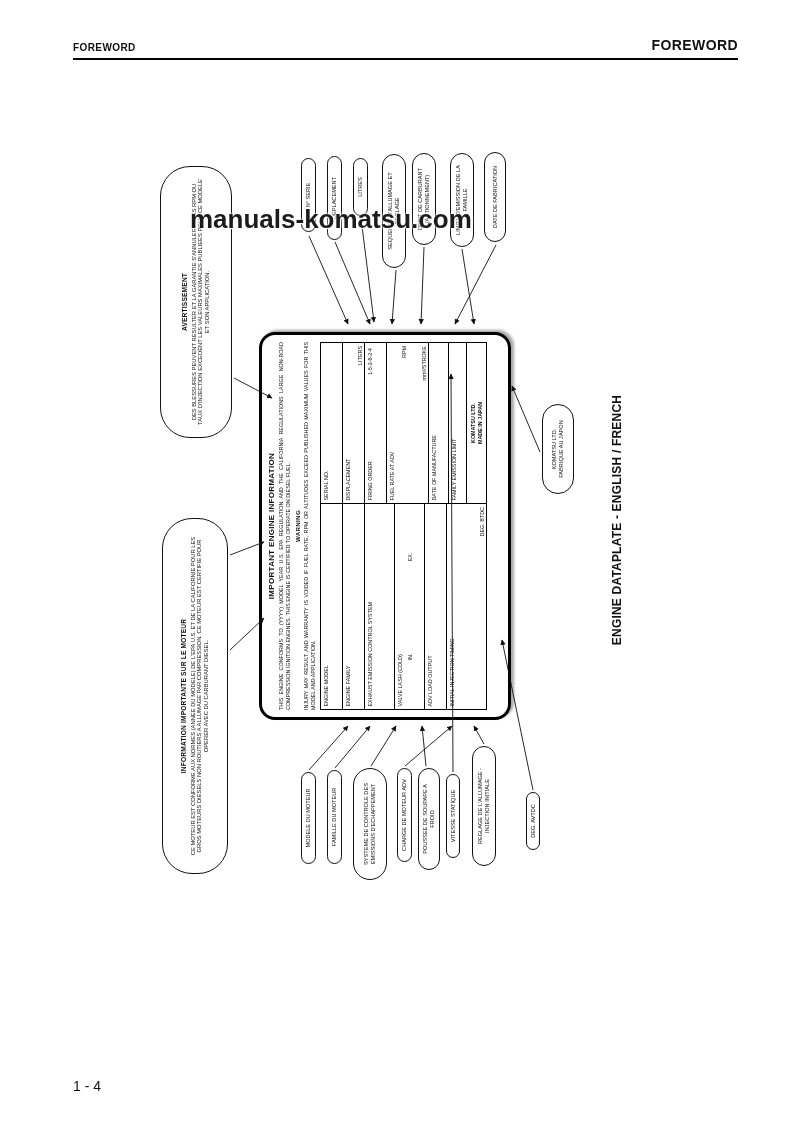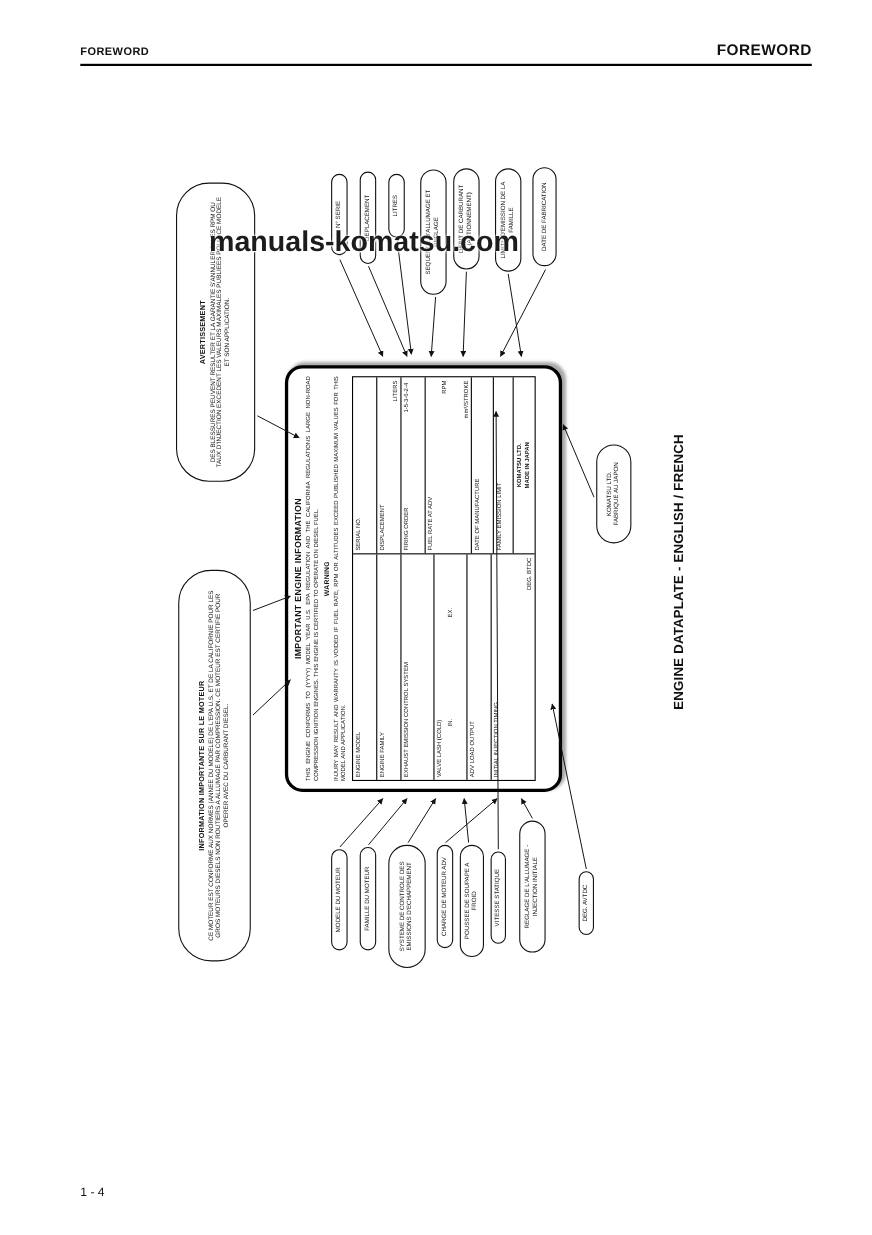--- a/index.html
+++ b/index.html
@@ -4,21 +4,21 @@
 <style>
   html,body { margin:0; padding:0; background:#fff; }
   .page {
     position:relative; width:793px; height:1123px; background:#ffffff;
     font-family:"Liberation Sans", sans-serif; color:#111; overflow:hidden;margin-left:16px;
   }
   
   .hdr-left  { position:absolute; left:57px;  top:42px; font-size:10px; font-weight:bold; letter-spacing:.4px; }
   .hdr-right { position:absolute; right:71px; top:37px; font-size:14px; font-weight:bold; letter-spacing:.4px; }
   .hdr-rule  { position:absolute; left:57px; top:58px; width:665px; height:2px; background:#000; }
-  .footer    { position:absolute; left:57px; top:1078px; font-size:11px; }
+  .footer    { position:absolute; left:57px; top:1078px; font-size:14px; }
   
   .watermark {
     position:absolute; left:174px; top:204px; z-index:9;
     font-family:Liberation Sans, sans-serif; font-weight:bold; font-size:26px; color:#1c1c1c;
     text-shadow:0 0 2px #fff, 0 0 4px #fff, 1px 1px 0 #fff;
   }
   
   .diagram {
     position:absolute; left:140px; top:890px; width:780px; height:500px;
     transform:rotate(-90deg); transform-origin:0 0;

